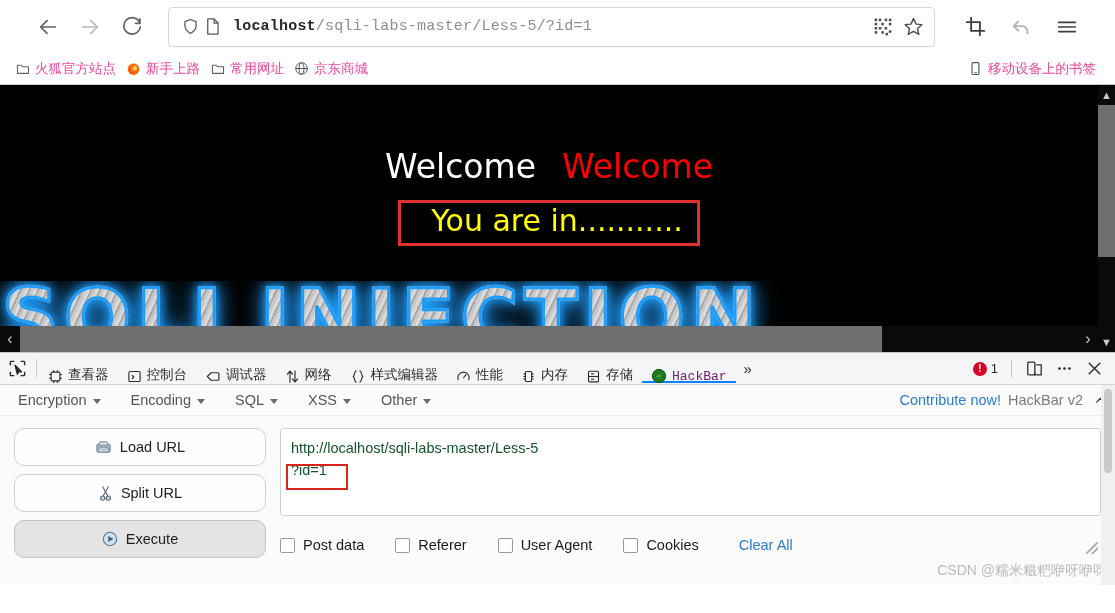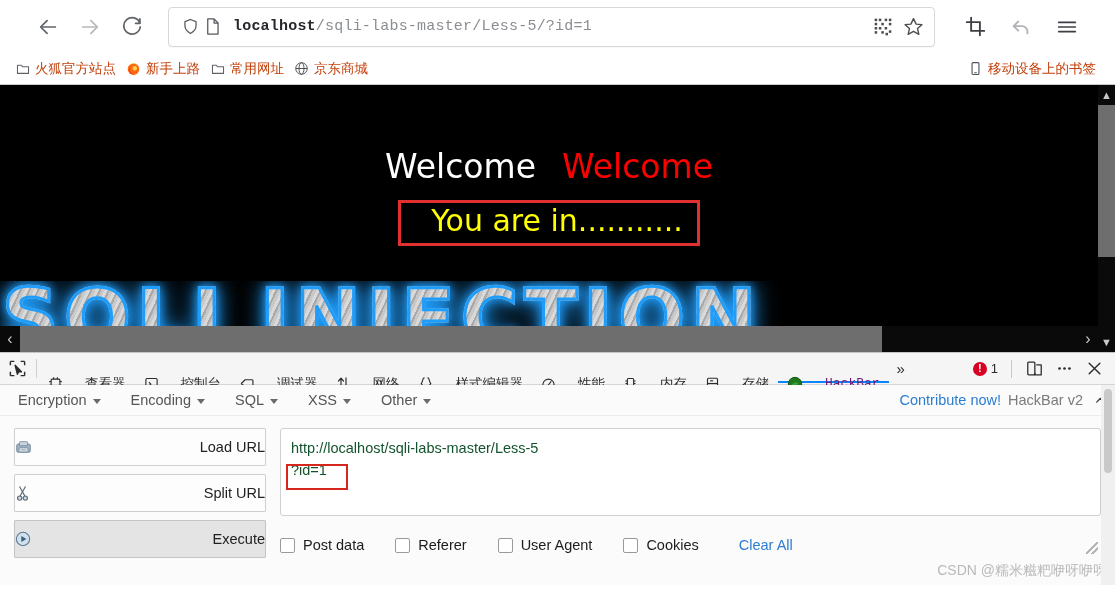--- a/index.html
+++ b/index.html
@@ -54,21 +54,21 @@
   .urlbar .right-ic { color: #4a4d50; display: flex; align-items: center; margin-left: 10px; }
 
   .rightbtns { display: flex; align-items: center; gap: 6px; margin-left: 8px; }
 
   
   .bookmarks {
     height: 32px;
     display: flex; align-items: center;
     padding: 0 12px;
     font-size: 13.5px;
-    color: #c2410c;
+    color: #ec4899;
     position: relative;
     border-bottom: 1px solid #c9c9c9;
   }
   .bm {
     display: flex; align-items: center;
     gap: 5px;
     padding: 2px 7px 2px 3px;
     border-radius: 3px;
     white-space: nowrap;
   }
@@ -189,21 +189,21 @@
     position: relative;
     font-size: 13.5px;
   }
   .dt-pick {
     width: 34px;
     display: flex; align-items: center; justify-content: center;
     color: #2c2c2c;
   }
   .dt-sep { width: 1px; background: #d0d0d0; margin: 6px 2px; }
   .dt-tab {
-    display: flex; align-items: center; gap: 22px;
+    display: flex; align-items: flex-end; gap: 5px;
     padding: 0 9px;
     color: #2c2c2c;
     white-space: nowrap;
     border-top: 2px solid transparent;
     margin-top: 28px;
   }
   .dt-tab .tico { display: flex; align-items: center; }
   .dt-tab.active { border-top: 2px solid #0a84ff; color: #0a84ff; }
   .dt-tab.active .hb-label { color: #701a75; font-family: "Liberation Mono","DejaVu Sans Mono",monospace; font-size: 13px;}
   .dt-chev { display: flex; align-items: center; padding: 0 8px; color: #2c2c2c; font-size: 15px; }
@@ -255,23 +255,23 @@
     width: 22px; height: 22px;
     display: flex; align-items: center; justify-content: center;
     color: #3a3a3a; font-size: 13px;
   }
 
   .hb-body { display: flex; padding: 12px 14px 0 14px; gap: 14px; }
   .hb-buttons { width: 252px; display: flex; flex-direction: column; gap: 8px; }
   .hb-btn {
     height: 38px;
     border: 1px solid #cfcfcf;
-    border-radius: 1px;
+    border-radius: 10px;
     background: #fdfdfd;
-    display: flex; align-items: center; justify-content: space-between;
+    display: flex; align-items: center; justify-content: center;
     gap: 8px;
     font-size: 14.5px;
     color: #222;
   }
   .hb-btn.exec { background: #e4e4e4; border-color: #c4c4c4; }
   .hb-btn .bi { display: flex; align-items: center; }
 
   .hb-area { flex: 1; position: relative; }
   .hb-textarea {
     width: 100%;

